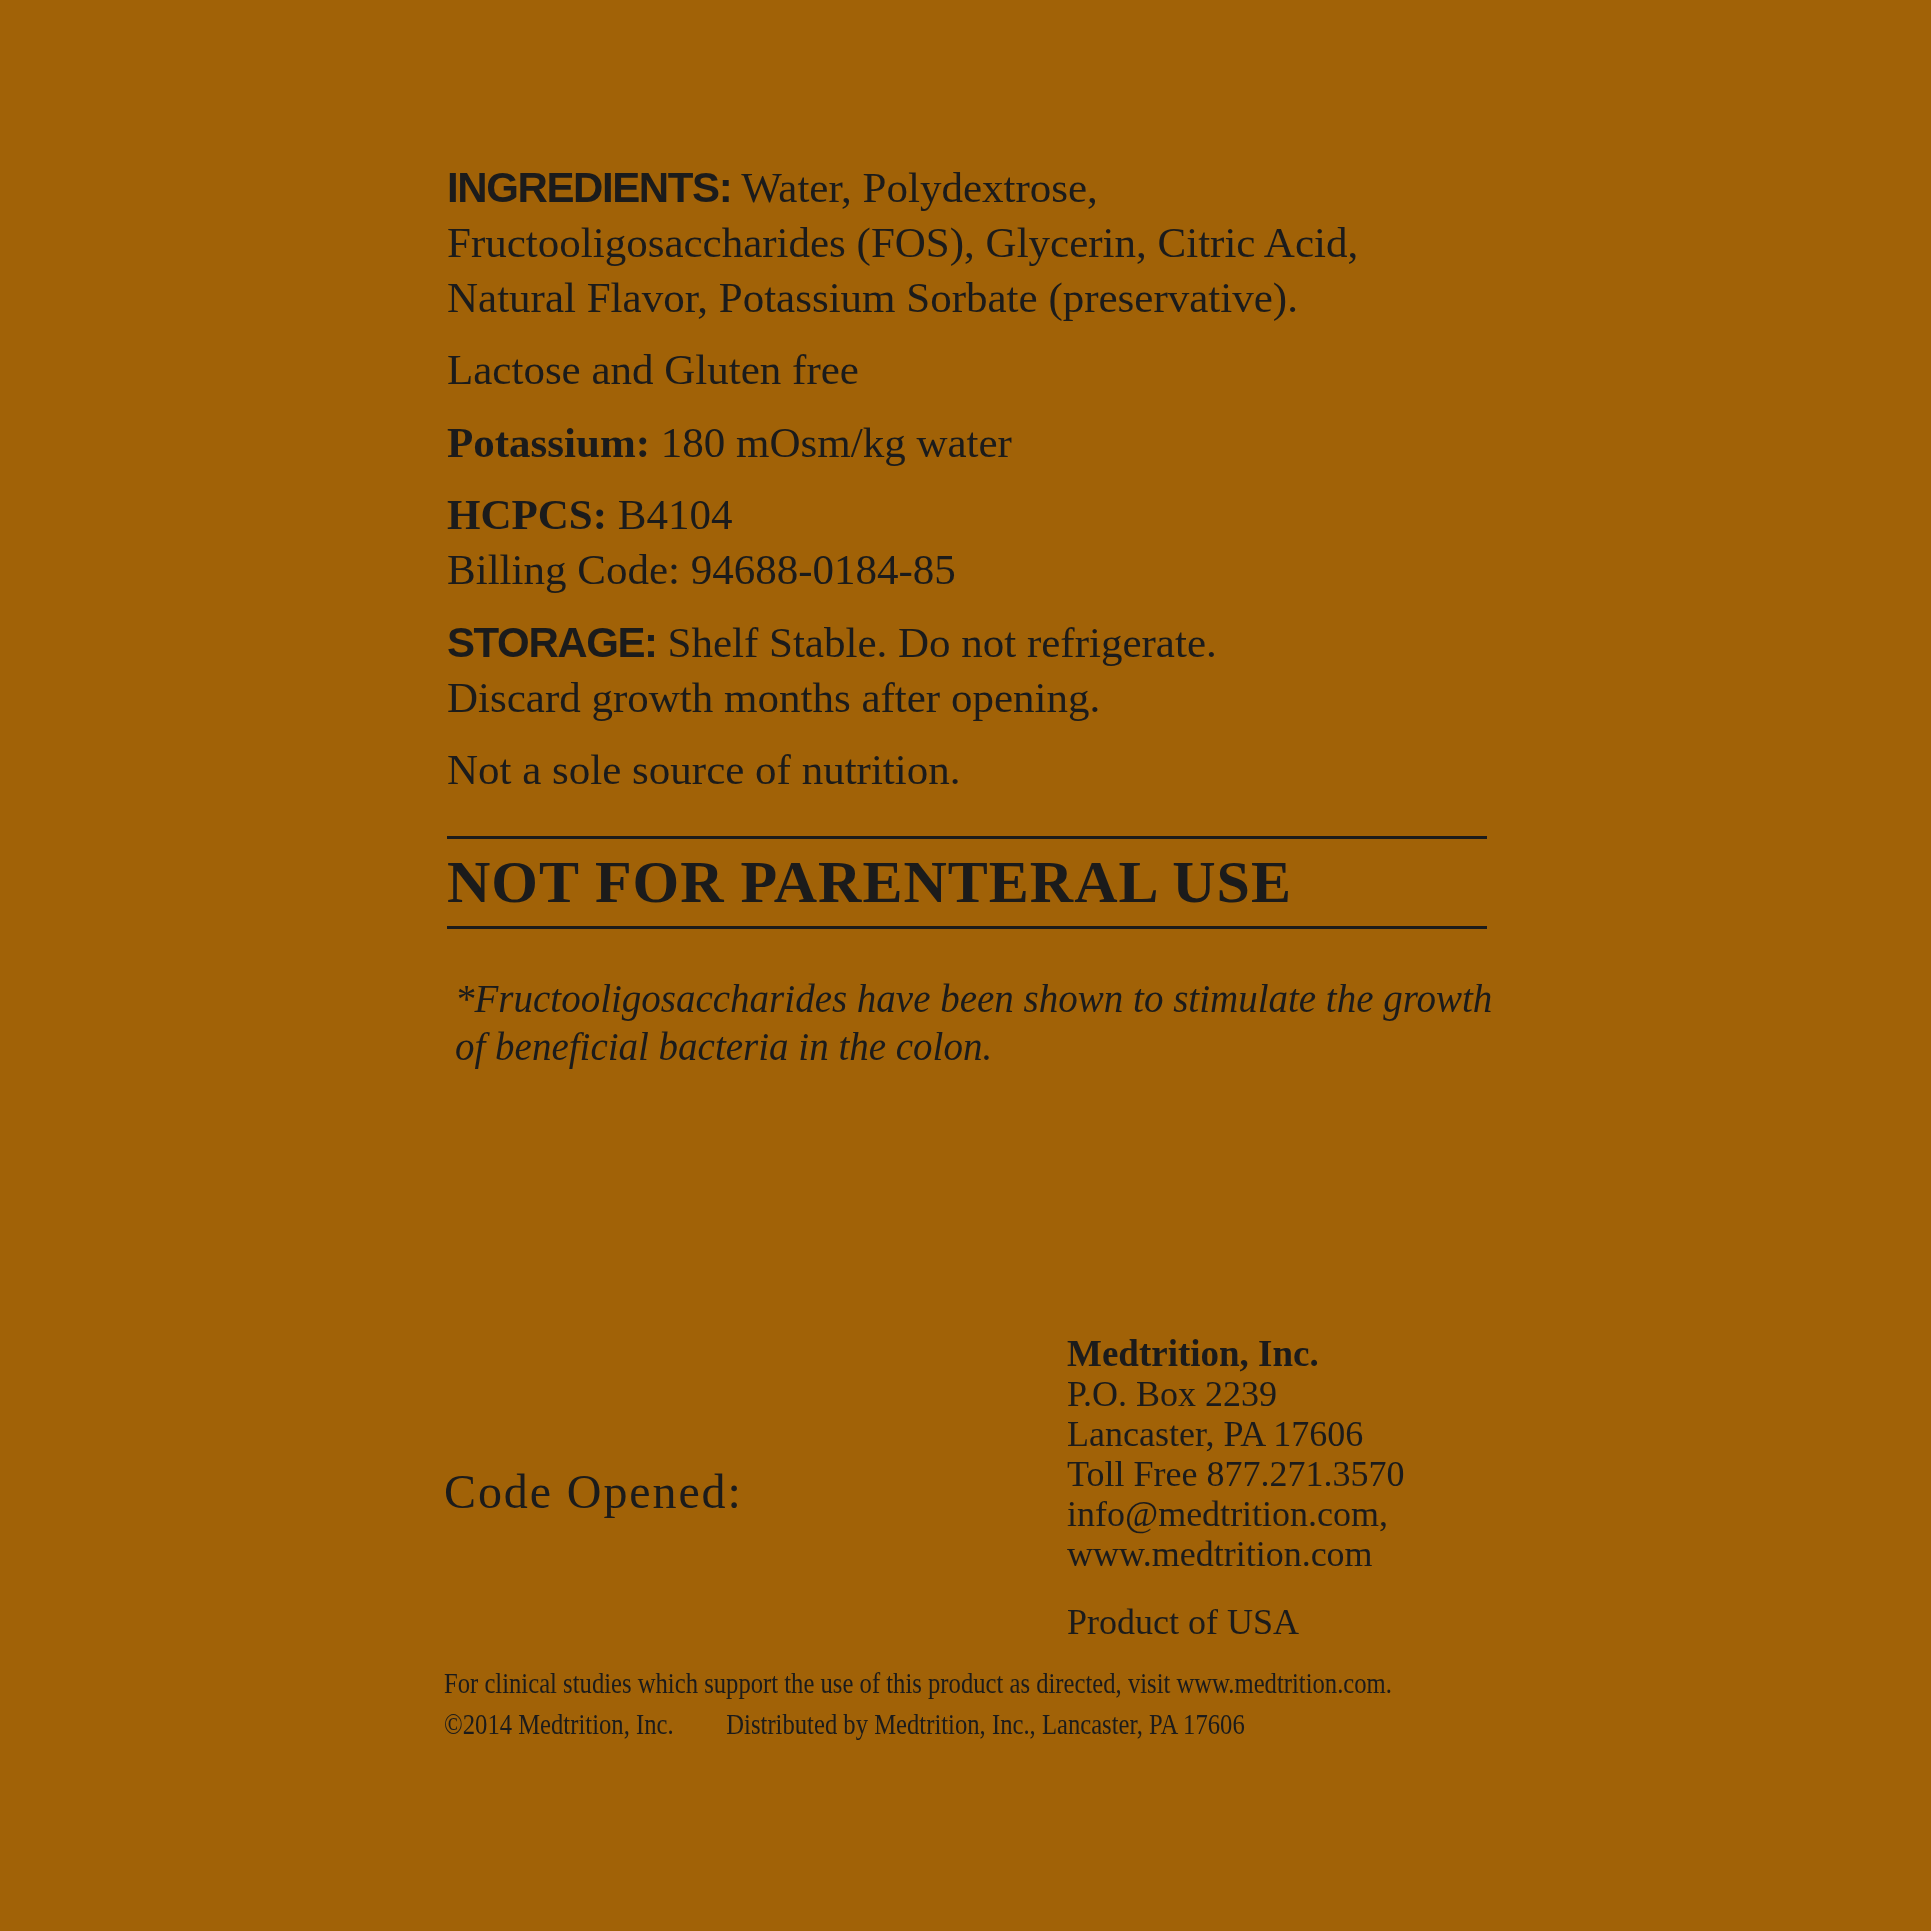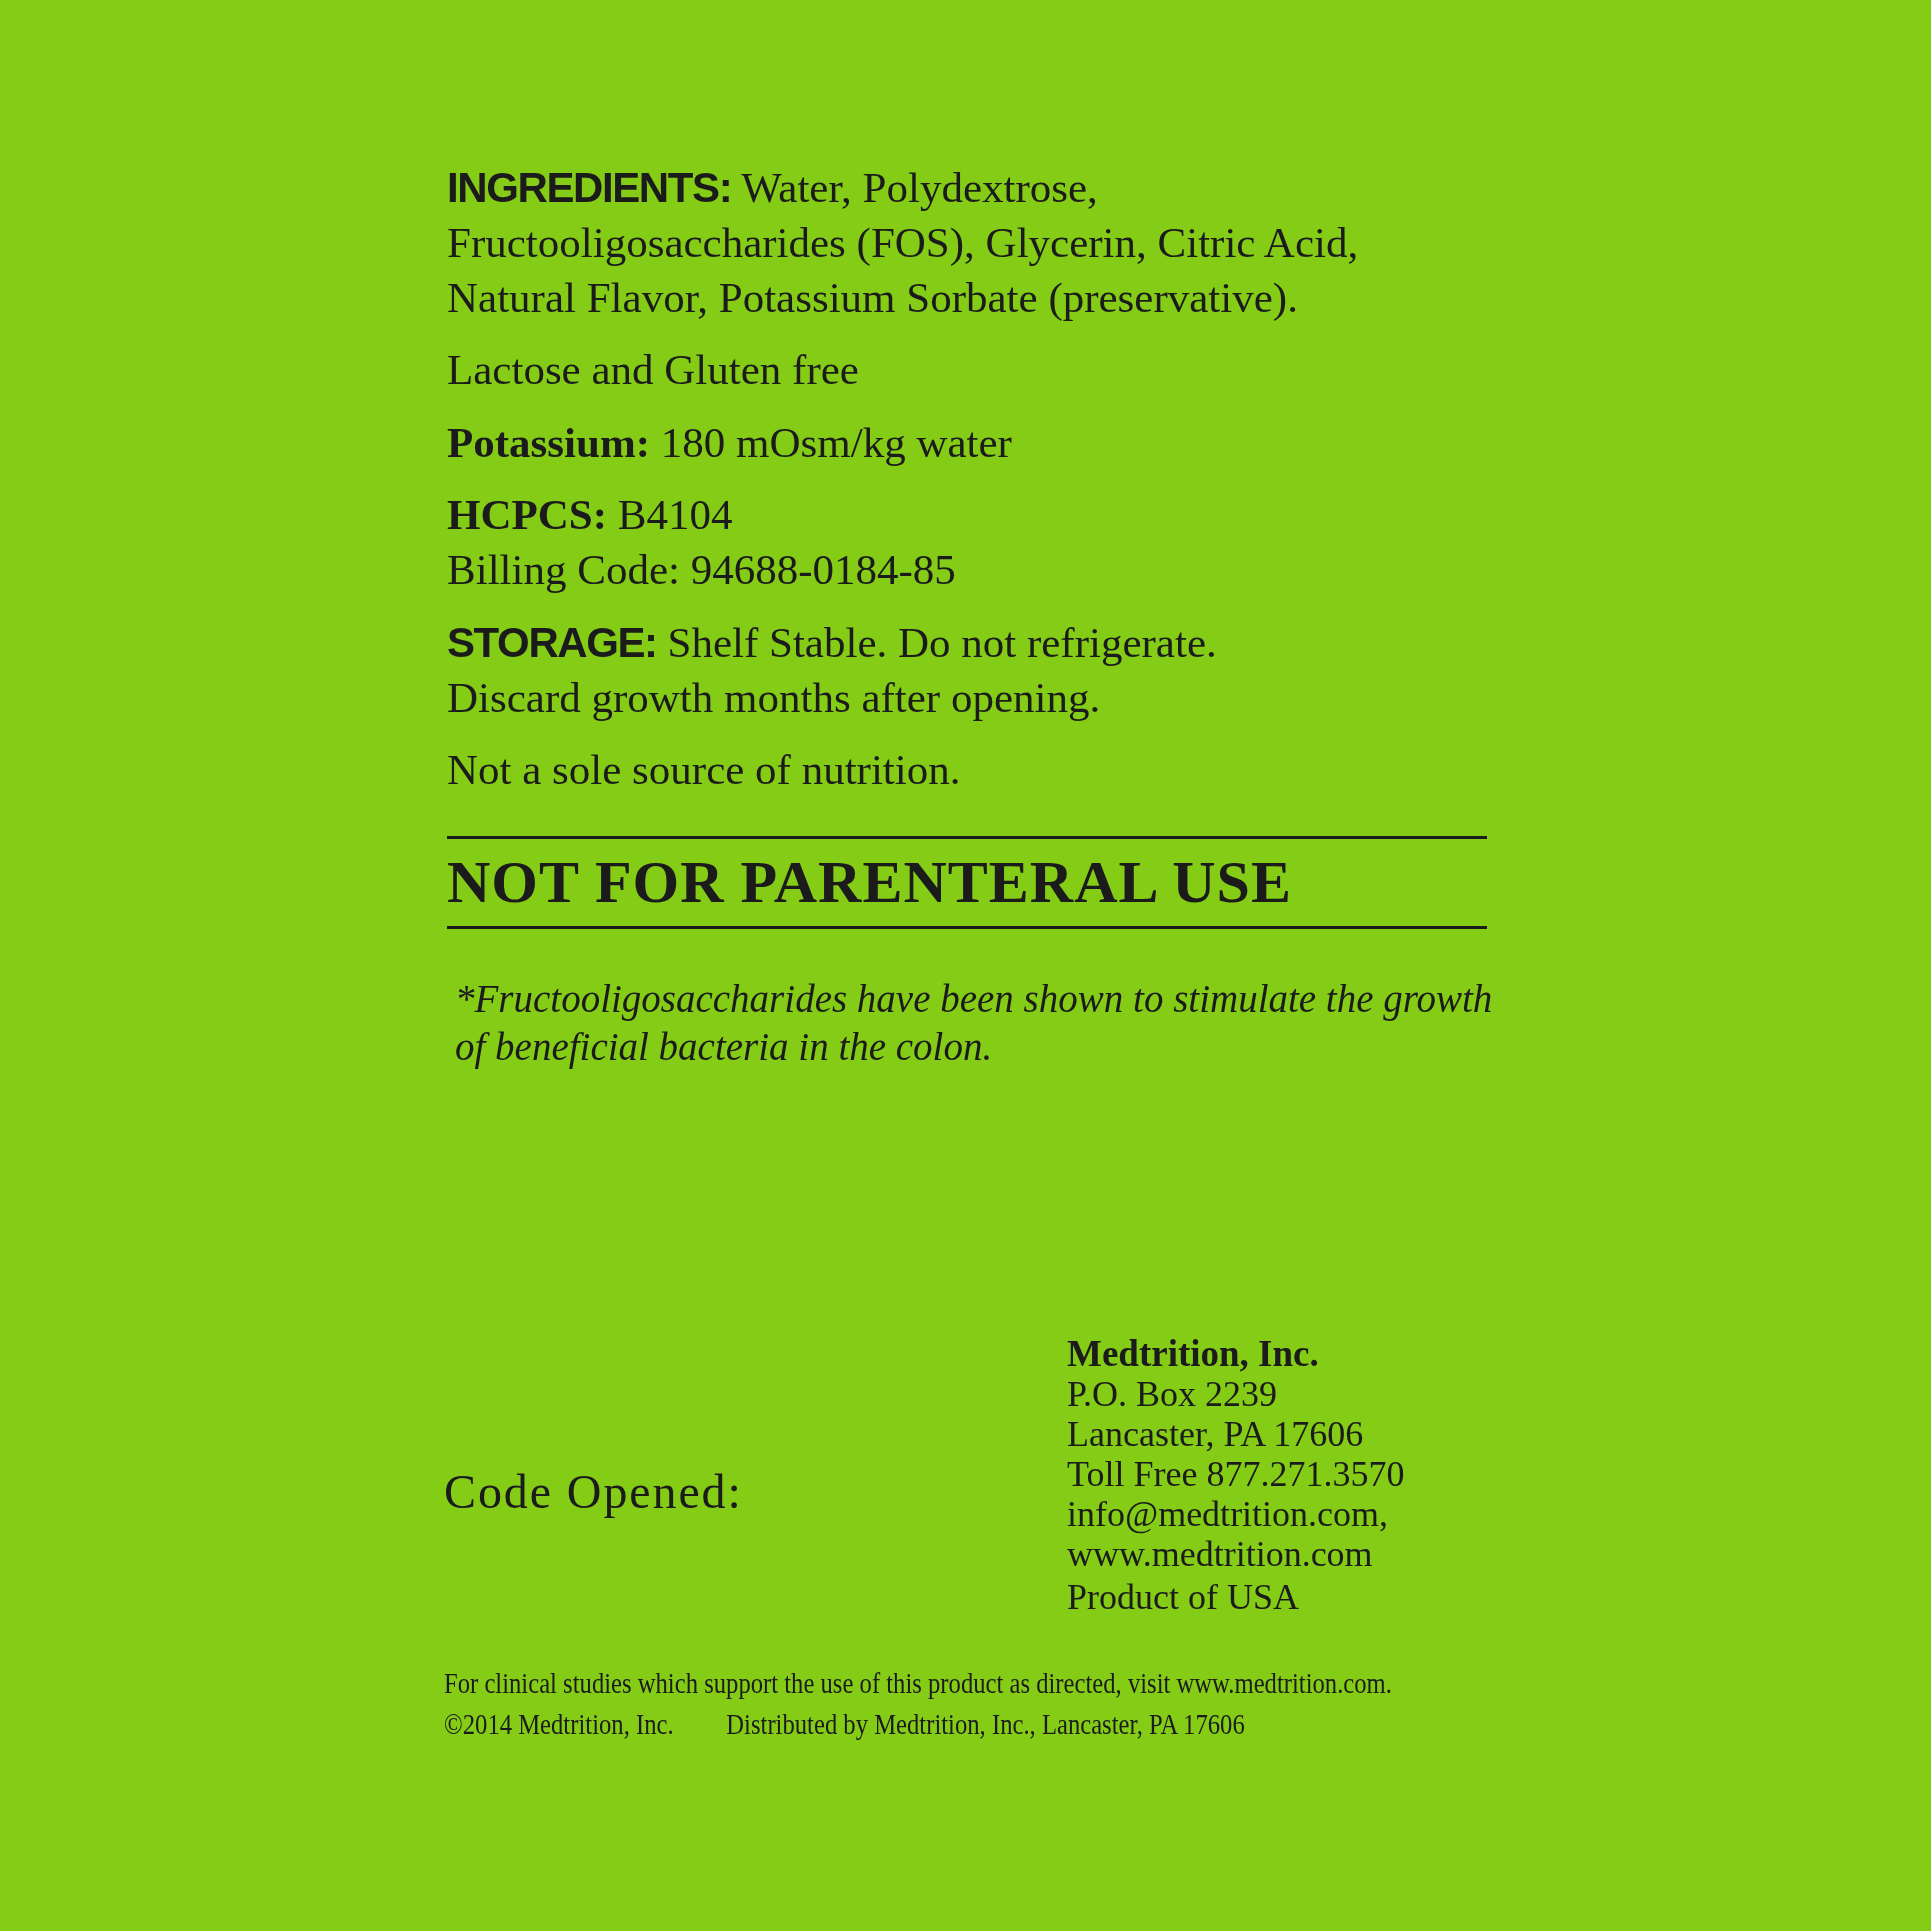--- a/index.html
+++ b/index.html
@@ -4,21 +4,21 @@
 <style>
   html, body {
     margin: 0;
     padding: 0;
     background: #ffffff;
   }
   .label {
     position: relative;
     width: 1931px;
     height: 1931px;
-    background: #84cc16;
+    background: #a16207;
     color: #1b1b1b;
     font-family: "Liberation Serif", "DejaVu Serif", serif;
     overflow: hidden;
   }
   .content {
     position: absolute;
     left: 447px;
     top: 160px;
     width: 1040px;
   }
@@ -78,21 +78,21 @@
     line-height: 40px;
   }
   .mfr-name {
     font-weight: bold;
     font-size: 37px;
   }
   .mfr-address {
     white-space: pre;
   }
   .mfr-origin {
-    margin-top: 3px;
+    margin-top: 28px;
   }
   .footer {
     position: absolute;
     left: 444px;
     top: 1663px;
     font-size: 29px;
     line-height: 41px;
     transform: scaleX(0.85);
     transform-origin: 0 0;
     white-space: nowrap;

